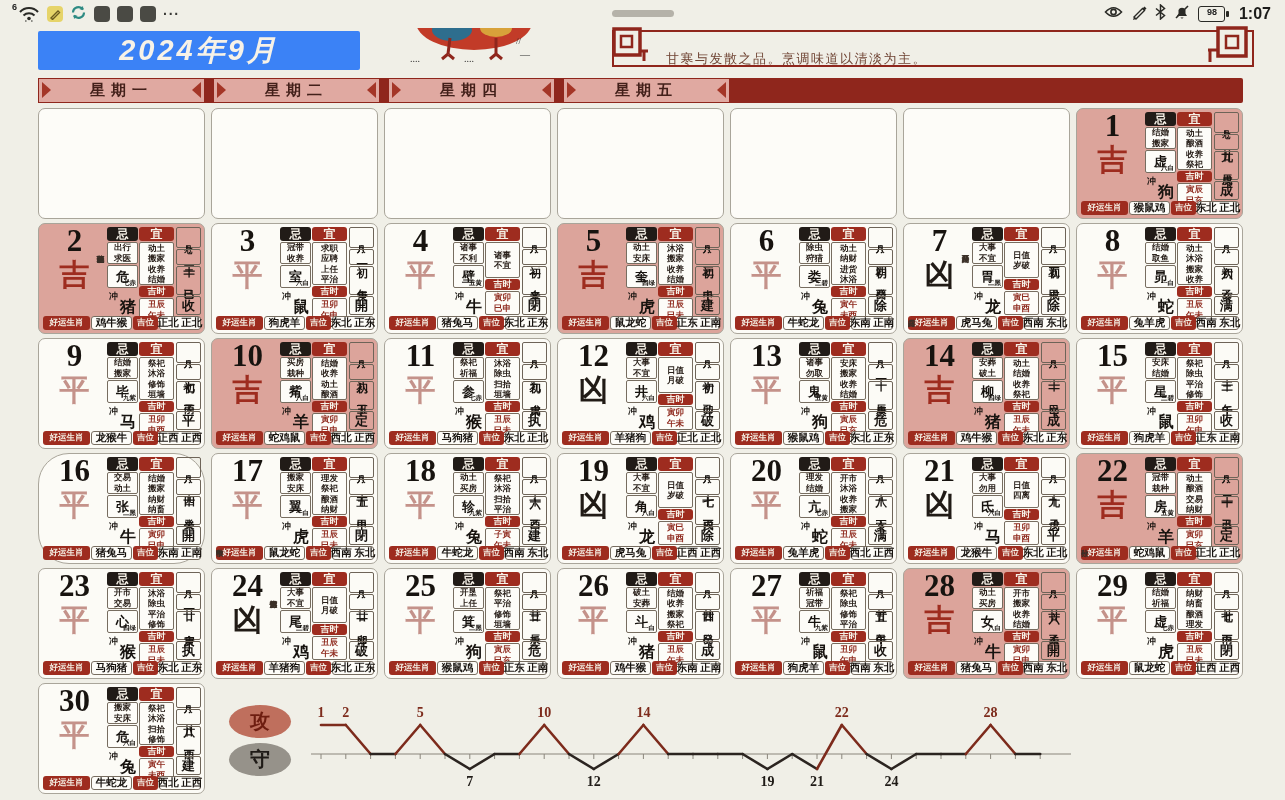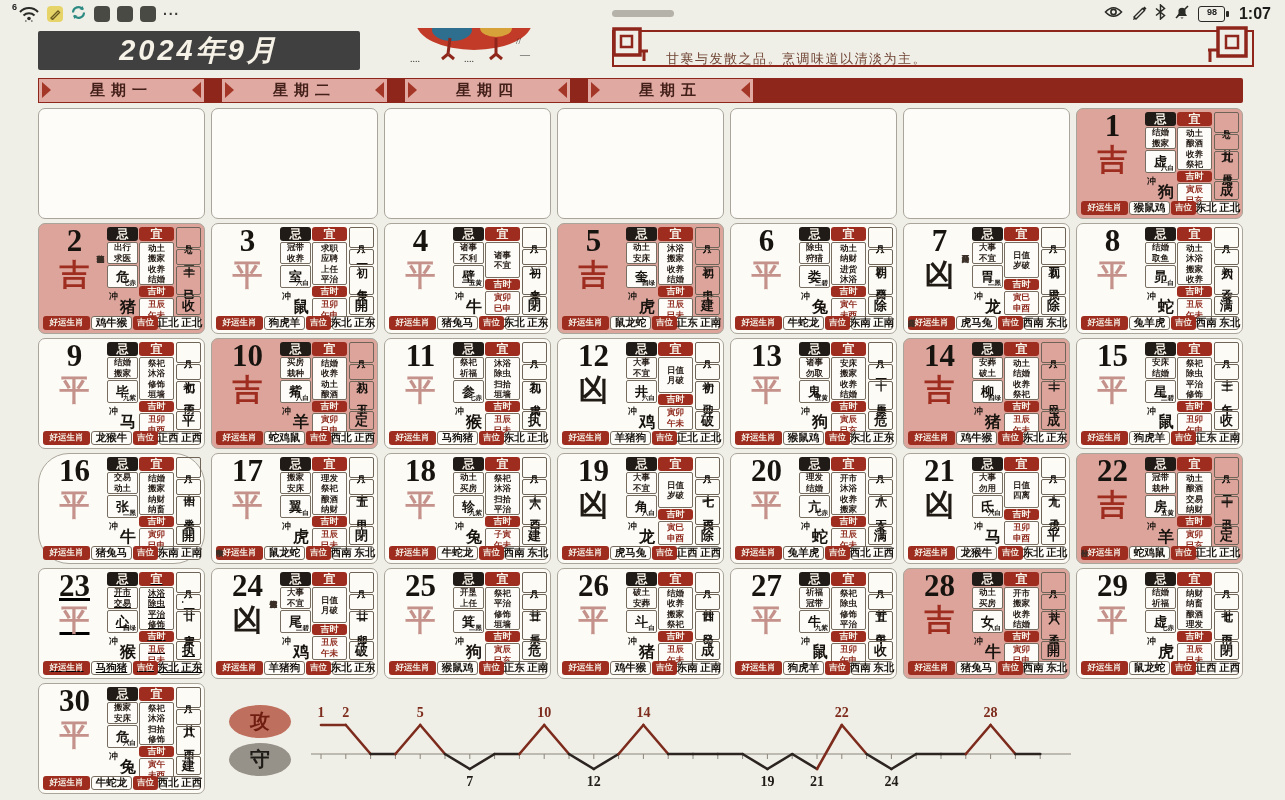--- a/index.html
+++ b/index.html
@@ -14,30 +14,30 @@
   .wifi-wrap{position:relative;width:22px;height:18px;}
   .wifi-num{position:absolute;left:-6px;top:-3px;font:bold 9px "Liberation Sans",sans-serif;color:#222;}
   .dots{font:bold 14px "Liberation Sans",sans-serif;color:#3a3a36;letter-spacing:1px;}
   #drag-pill{position:absolute;left:612px;top:10px;width:62px;height:7px;border-radius:4px;background:#b5b2a9;}
   .battery{display:flex;align-items:center;}
   .bat-body{width:25px;height:14px;border:1.6px solid #2a2a26;border-radius:3px;
     font:bold 9px "Liberation Sans",sans-serif;color:#222;display:flex;justify-content:center;}
   .bat-nub{width:2.5px;height:6px;background:#2a2a26;border-radius:1px;margin-left:1px;}
   .sb-time{font:bold 16px "Liberation Sans",sans-serif;color:#1c1c1a;margin-left:2px;}
   
-  #banner{position:absolute;left:38px;top:31px;width:322px;height:39px;background:#404040;
+  #banner{position:absolute;left:38px;top:31px;width:322px;height:39px;background:#3b82f6;
     display:flex;align-items:center;justify-content:center;border-radius:2px;}
   #banner span{color:#f7f2e7;font:bold italic 29px "Liberation Sans",sans-serif;letter-spacing:3px;}
   #rooster{position:absolute;left:392px;top:28px;width:165px;height:40px;overflow:hidden;}
   #tipbox{position:absolute;left:612px;top:30px;width:638px;height:33px;border:2px solid #8f261c;}
   #tipbox .tiptext{position:absolute;left:52px;top:2px;font:13px "Liberation Serif",serif;color:#6f4434;letter-spacing:1.5px;margin-top:16px;}
   .orn{position:absolute;}
   
   #weekrow{position:absolute;left:38px;top:78px;width:1205px;height:25px;background:#8f261c;
-    display:grid;grid-template-columns:repeat(7,167px);gap:16px;border-radius:2px;}
+    display:grid;grid-template-columns:repeat(7,167px);gap:8px;border-radius:2px;}
   .wd{background:#e0a9a1;border:1px solid #8f261c;box-sizing:border-box;position:relative;
     display:flex;align-items:center;justify-content:center;
     font:bold 15px "Liberation Serif",serif;color:#43201a;letter-spacing:6px;}
   .wd::before{content:"";position:absolute;left:3px;top:3px;border-top:8.5px solid transparent;
     border-bottom:8.5px solid transparent;border-left:9px solid #a43627;}
   .wd::after{content:"";position:absolute;right:3px;top:3px;border-top:8.5px solid transparent;
     border-bottom:8.5px solid transparent;border-right:9px solid #a43627;}
   
   #grid{position:absolute;left:38px;top:108px;display:grid;
     grid-template-columns:repeat(7,167px);grid-auto-rows:111px;gap:4px 6px;}
@@ -1454,21 +1454,21 @@
         </div>
       </div>
       <div class="cell-bottom">
         <span class="bl zl">好运生肖</span>
         <span class="bv zv">蛇鸡鼠</span>
         <span class="bl pl">吉位</span>
         <span class="bv pv">正北 正北</span>
       </div>
     </div>
   </div>
-    <div class="cell" style="grid-area: 5 / 1; text-decoration: underline;">
+    <div class="cell" style="grid-area: 5 / 1;">
     <div class="cell-content">
       <div class="cell-mainrow">
         <div class="zone-left">
           <div class="daynum">23</div>
           <div class="rating r-ping">平</div>
 
         </div>
         <div class="col-ji">
           <div class="hdr-b">忌</div>
           <div class="wbox avoid-list">

